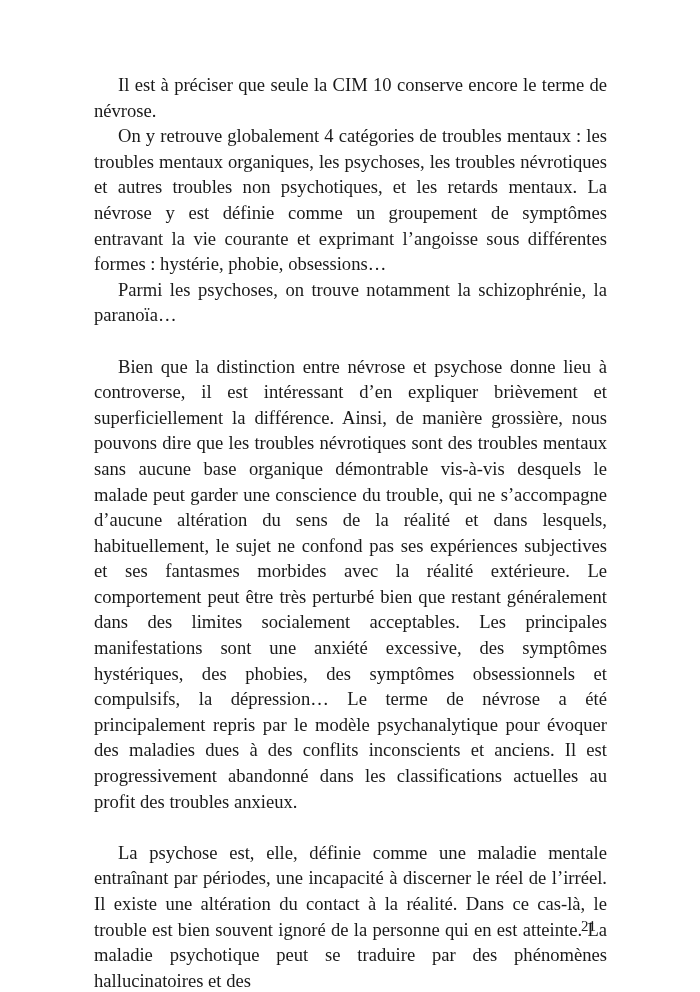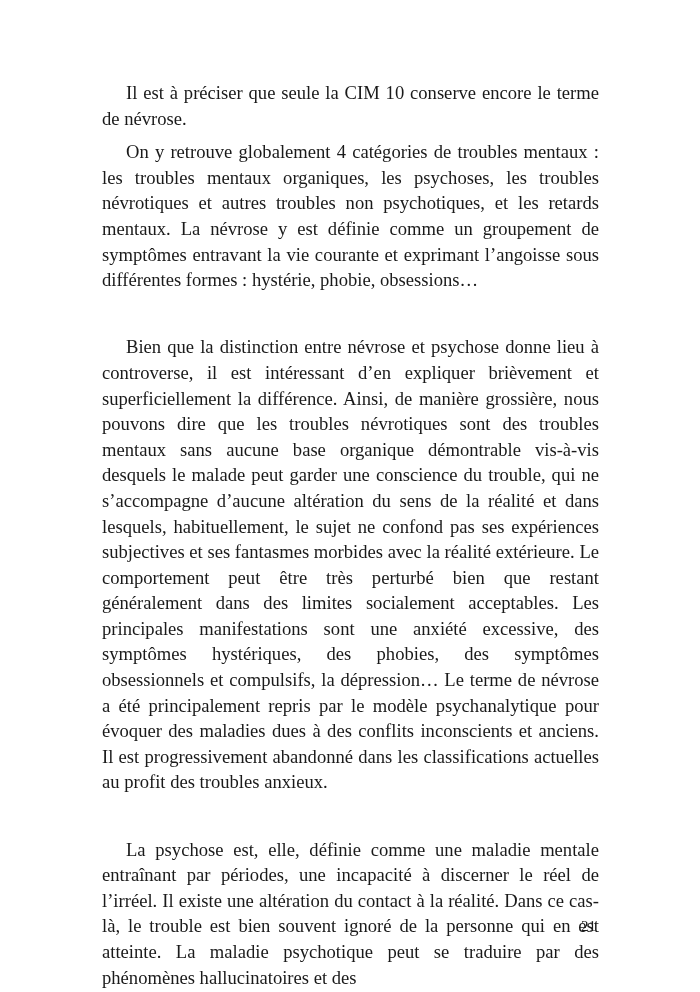--- a/index.html
+++ b/index.html
@@ -17,21 +17,21 @@
     }
     .page-body {
       position: absolute;
       left: 94px;
       top: 72px;
       width: 513px;
       font-size: 18.6px;
       line-height: 25.6px;
     }
     .para {
-      margin: 8px;
+      margin: 0;
       text-align: justify;
       text-indent: 24px;
       hyphens: none;
     }
     .para-gap {
       height: 25.6px;
     }
     .page-number {
       position: absolute;
       left: 581px;
@@ -39,19 +39,20 @@
       font-size: 15px;
       line-height: 22px;
     }
   </style>
 </head>
 <body>
 
 <div class="page-body">
   <p class="para">Il est à préciser que seule la CIM 10 conserve encore le terme de névrose.</p>
   <p class="para">On y retrouve globalement 4 catégories de troubles mentaux : les troubles mentaux organiques, les psychoses, les troubles névrotiques et autres troubles non psychotiques, et les retards mentaux. La névrose y est définie comme un groupement de symptômes entravant la vie courante et exprimant l’angoisse sous différentes formes : hystérie, phobie, obsessions…</p>
+  <p class="para">Parmi les psychoses, on trouve notamment la schizophrénie, la paranoïa…</p>
   <div class="para-gap"></div>
   <p class="para">Bien que la distinction entre névrose et psychose donne lieu à controverse, il est intéressant d’en expliquer brièvement et superficiellement la différence. Ainsi, de manière grossière, nous pouvons dire que les troubles névrotiques sont des troubles mentaux sans aucune base organique démontrable vis-à-vis desquels le malade peut garder une conscience du trouble, qui ne s’accompagne d’aucune altération du sens de la réalité et dans lesquels, habituellement, le sujet ne confond pas ses expériences subjectives et ses fantasmes morbides avec la réalité extérieure. Le comportement peut être très perturbé bien que restant généralement dans des limites socialement acceptables. Les principales manifestations sont une anxiété excessive, des symptômes hystériques, des phobies, des symptômes obsessionnels et compulsifs, la dépression… Le terme de névrose a été principalement repris par le modèle psychanalytique pour évoquer des maladies dues à des conflits inconscients et anciens. Il est progressivement abandonné dans les classifications actuelles au profit des troubles anxieux.</p>
   <div class="para-gap"></div>
   <p class="para">La psychose est, elle, définie comme une maladie mentale entraînant par périodes, une incapacité à discerner le réel de l’irréel. Il existe une altération du contact à la réalité. Dans ce cas-là, le trouble est bien souvent ignoré de la personne qui en est atteinte. La maladie psychotique peut se traduire par des phénomènes hallucinatoires et des</p>
 </div>
 
 <div class="page-number">21</div>
 
 </body></html>

